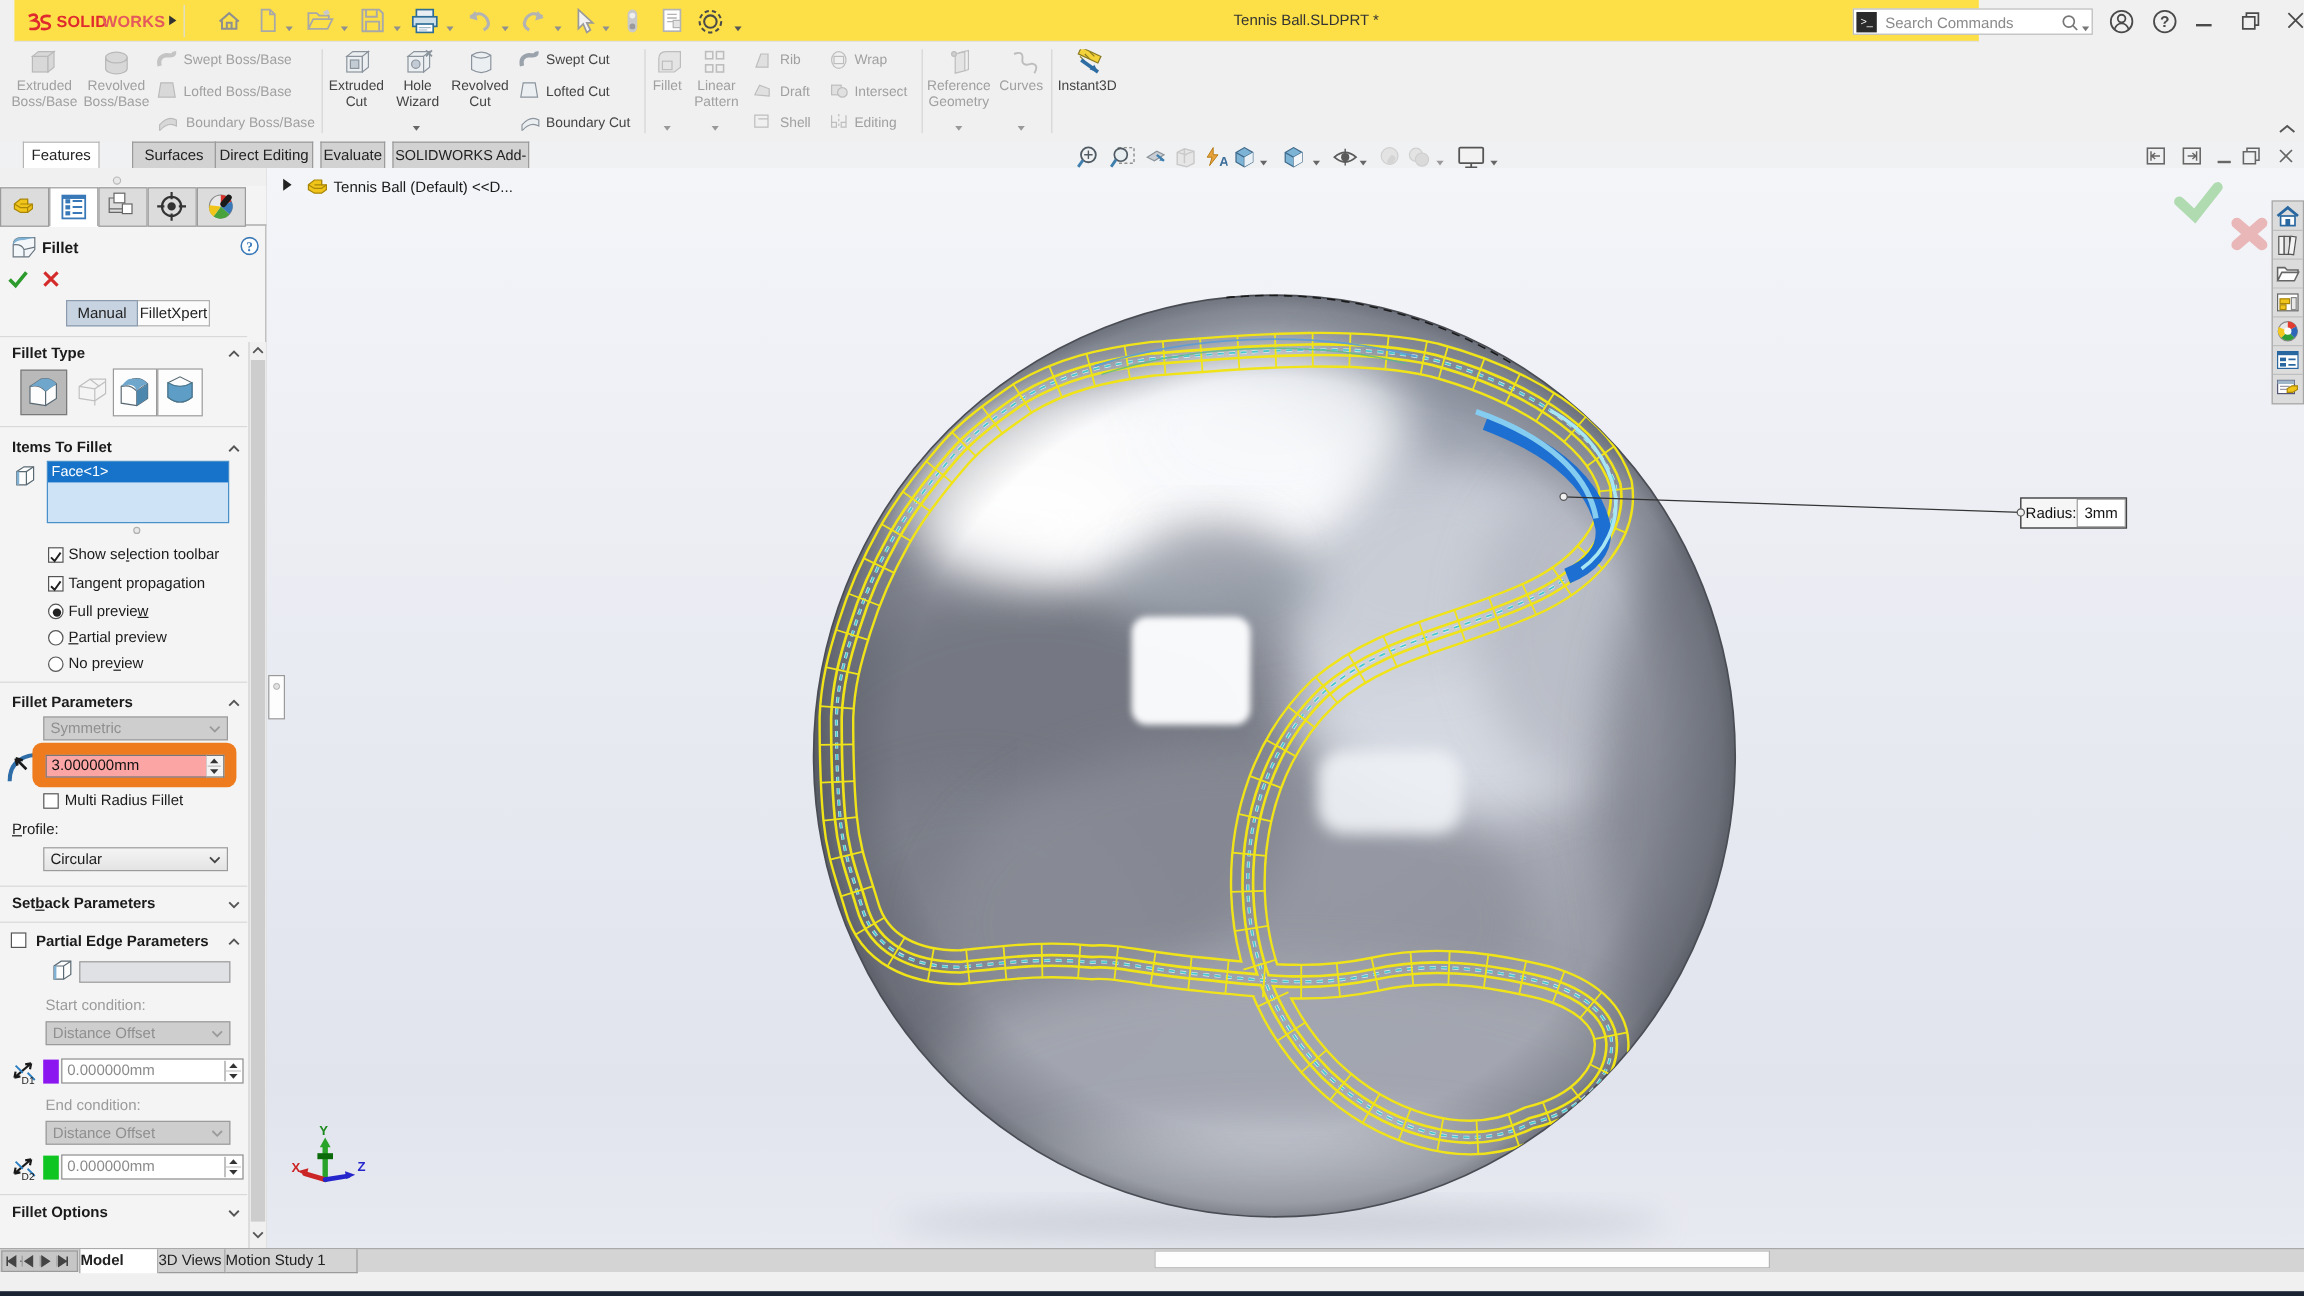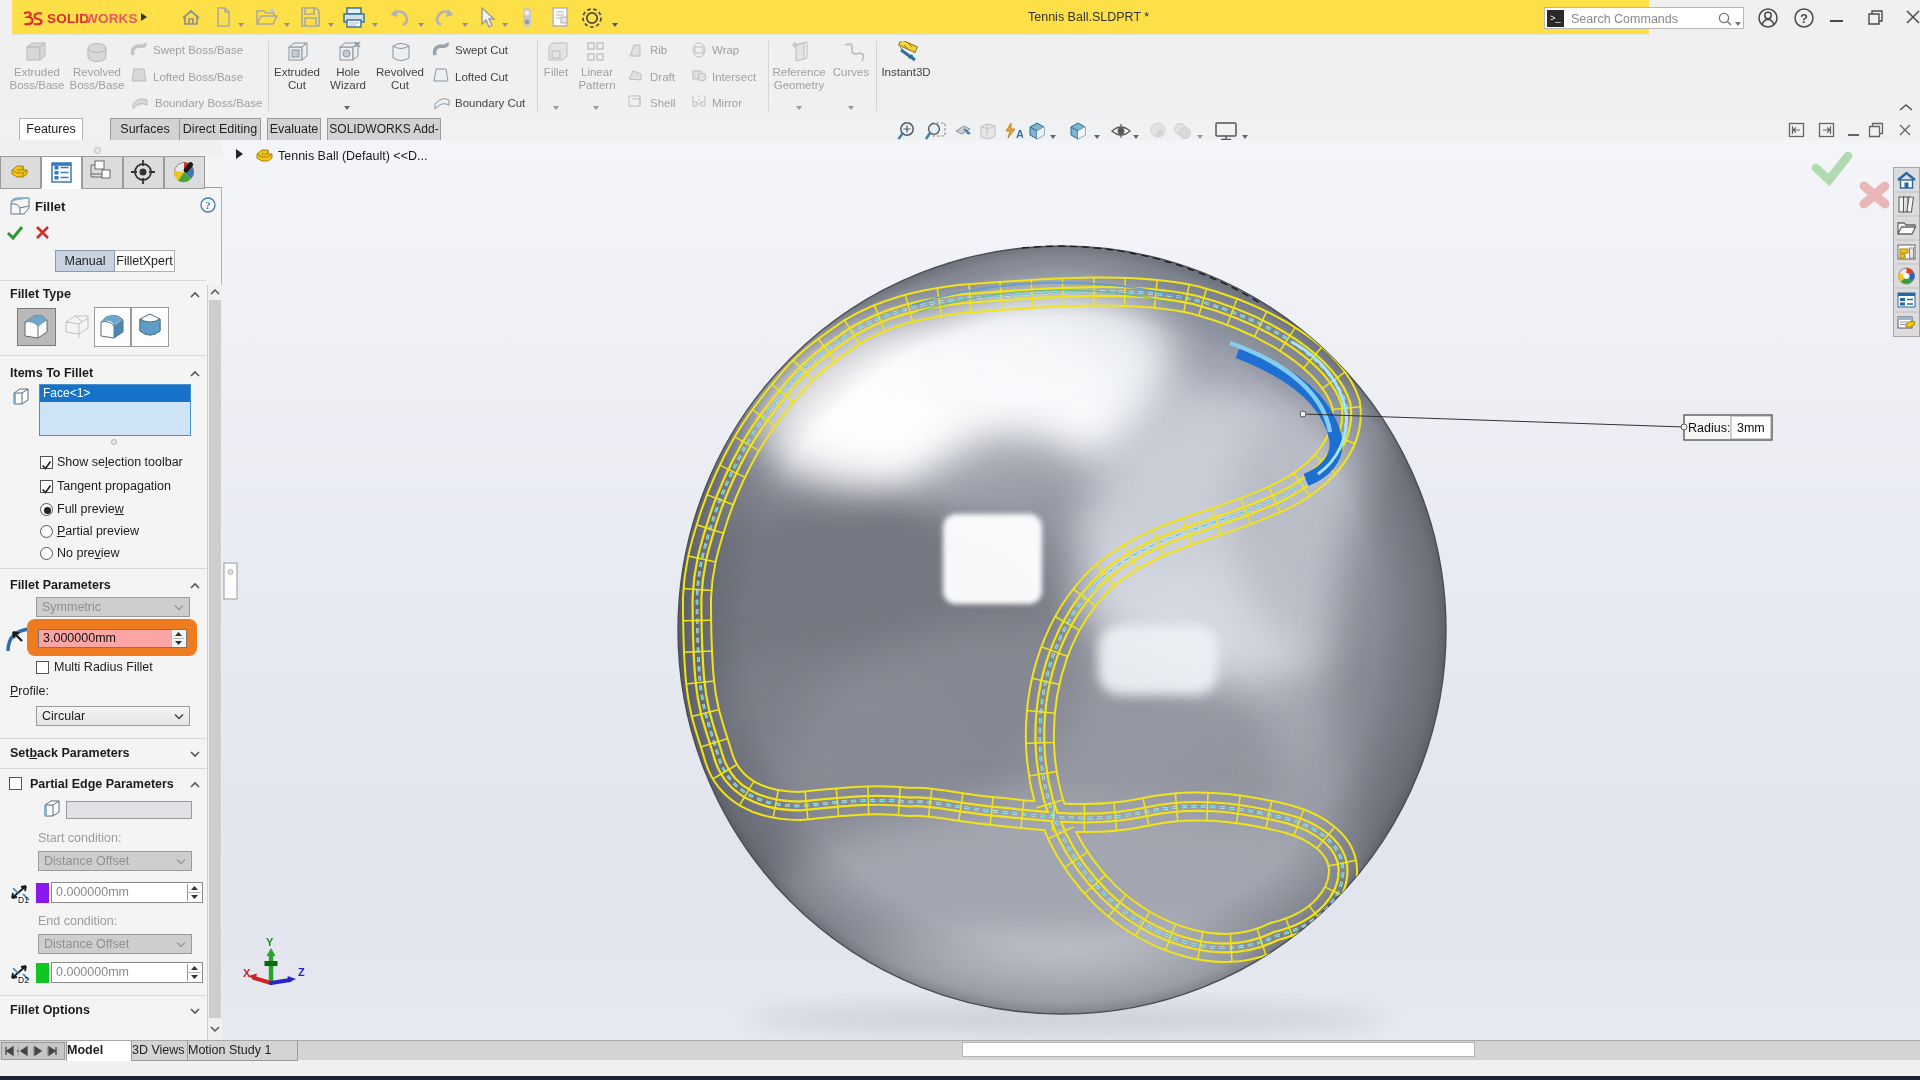--- a/index.html
+++ b/index.html
@@ -257,21 +257,21 @@
         <path d="M4 15 l4 -11 6 0 0 11z" fill="#e0e0e0" stroke="#bdbdbd"></path>
       </svg>
     <svg class="abs" style="left:626px; top:31px;" width="18" height="18" viewBox="0 0 18 18">
         <path d="M3 13 l4 -8 8 3 0 6z" fill="#e0e0e0" stroke="#bdbdbd"></path>
       </svg>
     <svg class="abs" style="left:626px; top:58px;" width="18" height="16" viewBox="0 0 18 16">
         <path d="M3 3 h11 v10 h-11z M6 6 h8 v7" fill="none" stroke="#bdbdbd"></path>
       </svg>
     <div class="rsmall dis" style="left:712px; top:9px;">Wrap</div>
     <div class="rsmall dis" style="left:712px; top:36px;">Intersect</div>
-    <div class="rsmall dis" style="left:712px; top:62px;">Mirror</div>
+    <div class="rsmall dis" style="left:712px; top:62px;">Editing</div>
     <svg class="abs" style="left:690px; top:6px;" width="18" height="18" viewBox="0 0 18 18">
         <g fill="none" stroke="#bdbdbd">
           <ellipse cx="9" cy="9" rx="6" ry="7"></ellipse>
           <rect x="5" y="6" width="8" height="6"></rect>
         </g>
       </svg>
     <svg class="abs" style="left:690px; top:31px;" width="18" height="18" viewBox="0 0 18 18">
         <g fill="#e0e0e0" stroke="#bdbdbd">
           <rect x="3" y="5" width="8" height="8"></rect>
           <circle cx="12" cy="11" r="4"></circle>

